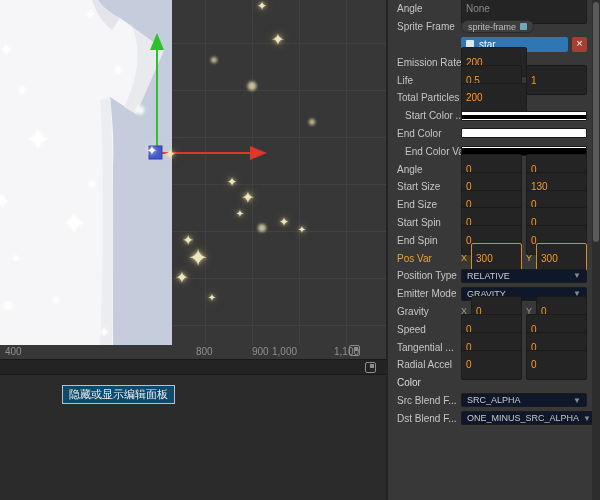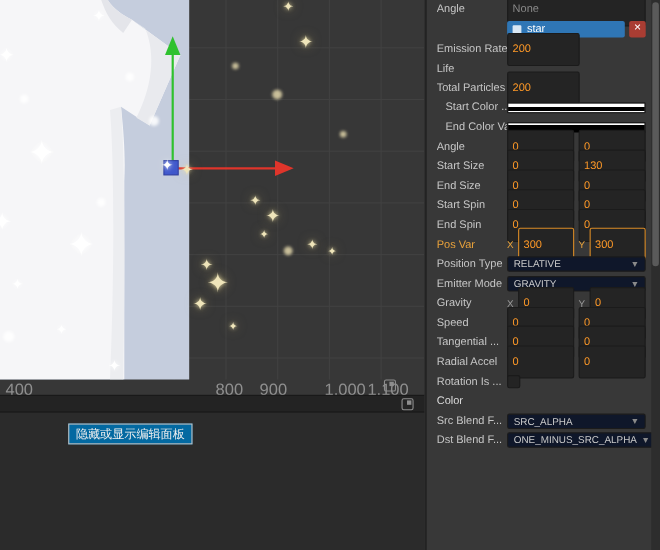--- a/index.html
+++ b/index.html
@@ -13,28 +13,28 @@
     background-size:47px 47px;background-position:0 43px,17px 0}
   .sprite-bg{position:absolute;left:0;top:0;width:172px;height:345px;background:#c5cddd;overflow:hidden}
   .gizmo{position:absolute;left:0;top:0}
   .particles{position:absolute;left:0;top:0;width:386px;height:359px;pointer-events:none}
   .sp{position:absolute;transform:translate(-50%,-50%);line-height:1}
   .star{color:#ffffff;text-shadow:0 0 5px rgba(255,255,255,.95),0 0 14px rgba(255,255,255,.6)}
   .star.g{color:#efe5ba;text-shadow:0 0 4px rgba(243,230,170,.9),0 0 11px rgba(219,198,120,.55)}
   .dot{border-radius:50%;background:rgba(255,255,255,.85);filter:blur(1.5px)}
   .dot.g{background:rgba(236,224,178,.8)}
   .ruler{position:absolute;left:0;top:345px;width:386px;height:14px}
-  .tick{position:absolute;top:1px;font-size:15px;color:#8f8f8f;white-space:nowrap}
+  .tick{position:absolute;top:1px;font-size:10px;color:#8f8f8f;white-space:nowrap}
   .corner-ico{position:absolute;width:11px;height:11px;border:1px solid #8d8d8d;border-radius:2px;cursor:pointer}
   .corner-ico::after{content:"";position:absolute;right:1px;top:1px;width:4px;height:4px;background:#8d8d8d}
 
   
   .bottom{position:absolute;left:0;top:359px;width:386px;height:141px;background:#2b2b2b;border-top:1px solid #191919}
   .bottom-header{position:relative;height:15px;background:#232323;border-bottom:1px solid #191919}
-  .tooltip{position:absolute;left:62px;top:25px;background:#0369a1;border:1px solid #bfbfbf;color:#efefef;
+  .tooltip{position:absolute;left:62px;top:25px;background:#0c4a6e;border:1px solid #bfbfbf;color:#efefef;
     font-size:11px;padding:1px 6px;white-space:nowrap;z-index:20}
 
   
   .inspector{position:absolute;left:386px;top:0;width:214px;height:500px;background:#383838;border-left:2px solid #232323}
   .row{display:flex;align-items:center;height:17.8px;padding:0 13px 0 9px}
   .row.indent{padding-left:17px}
   .lbl{flex:0 0 64px;font-size:10px;color:#c6c6c6;white-space:nowrap;overflow:hidden}
   .row.indent .lbl{flex-basis:56px}
   .row.section .lbl{color:#dcdcdc}
   .val{flex:1;display:flex;align-items:center;gap:4px;min-width:0}
@@ -123,22 +123,22 @@
       <span class="sp star g" style="left: 188px; top: 240px; font-size: 14px;">✦</span>
       <span class="sp star g" style="left: 198px; top: 258px; font-size: 24px;">✦</span>
       <span class="sp star g" style="left: 182px; top: 278px; font-size: 16px;">✦</span>
       <span class="sp star g" style="left: 212px; top: 298px; font-size: 10px;">✦</span>
       <span class="sp dot g" style="left: 312px; top: 122px; width: 6px; height: 6px;"></span>
     </div>
 
   <div class="ruler">
       <span class="tick" style="left: 5px;">400</span>
       <span class="tick" style="left: 196px;">800</span>
-      <span class="tick" style="left: 236px;">900</span>
-      <span class="tick" style="left: 295px;">1,000</span>
+      <span class="tick" style="left: 252px;">900</span>
+      <span class="tick" style="left: 272px;">1,000</span>
       <span class="tick" style="left: 334px;">1,100</span>
     </div>
   <div class="corner-ico" style="left:349px;top:345px"></div>
 </div>
 
 <div class="bottom">
   <div class="bottom-header">
     <div class="corner-ico" style="right:10px;top:2px;left:auto"></div>
   </div>
   <div class="tooltip">隐藏或显示编辑面板</div>
@@ -147,20 +147,29 @@
 <div class="inspector">
 
   <div class="row">
     <span class="lbl">Angle</span>
     <div class="val">
         <div class="inp full muted">None</div>
       </div>
   </div>
 
 
+  <div class="row">
+    <span class="lbl">Sprite Frame</span>
+    <div class="val">
+      <span class="tag">
+        <span>sprite-frame</span>
+        <span class="tagicon"></span>
+      </span>
+    </div>
+  </div>
 
   <div class="row">
     <span class="lbl"></span>
     <div class="val">
       <div class="assetsel">
         <span class="asset-ico"></span>
         <span>star</span>
       </div>
       <span class="xbtn">×</span>
     </div>
@@ -170,38 +179,48 @@
   <div class="row">
     <span class="lbl">Emission Rate</span>
     <div class="val">
       <div class="inp half">200</div>
       <span class="spacer"></span>
     </div>
   </div>
 
   <div class="row">
     <span class="lbl">Life</span>
+    <div class="val">
+      <div class="inp half">0.5</div>
+      <div class="inp half">1</div>
+    </div>
   </div>
 
   <div class="row">
     <span class="lbl">Total Particles</span>
     <div class="val">
       <div class="inp half">200</div>
       <span class="spacer"></span>
     </div>
   </div>
 
 
   <div class="row indent">
     <span class="lbl">Start Color ...</span>
     <div class="val">
         <div class="colorbar cb-grad"></div>
       </div>
   </div>
 
+  <div class="row">
+    <span class="lbl">End Color</span>
+    <div class="val">
+        <div class="colorbar cb-white"></div>
+      </div>
+  </div>
 
   <div class="row indent">
     <span class="lbl">End Color Var</span>
     <div class="val">
         <div class="colorbar cb-blackwhite"></div>
       </div>
   </div>
 
   <div class="row">
     <span class="lbl">Angle</span>
@@ -300,26 +319,20 @@
   </div>
 
   <div class="row">
     <span class="lbl">Radial Accel</span>
     <div class="val">
       <div class="inp half">0</div>
       <div class="inp half">0</div>
     </div>
   </div>
 
-  <div class="row">
-    <span class="lbl">Rotation Is ...</span>
-    <div class="val">
-        <span class="chk"></span>
-      </div>
-  </div>
 
   <div class="row section">
     <span class="lbl">Color</span>
   </div>
 
   <div class="row">
     <span class="lbl">Src Blend F...</span>
     <div class="val">
       <div class="sel">
         <span>SRC_ALPHA</span>

